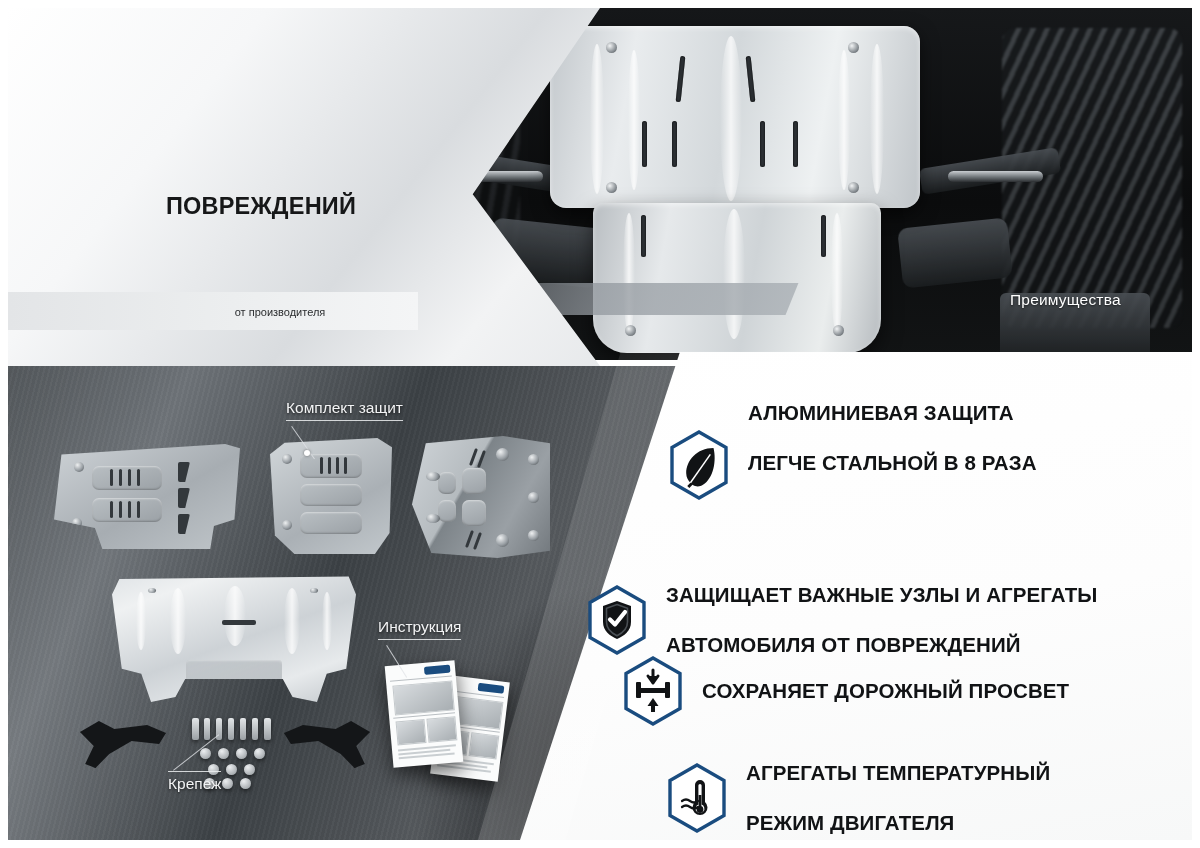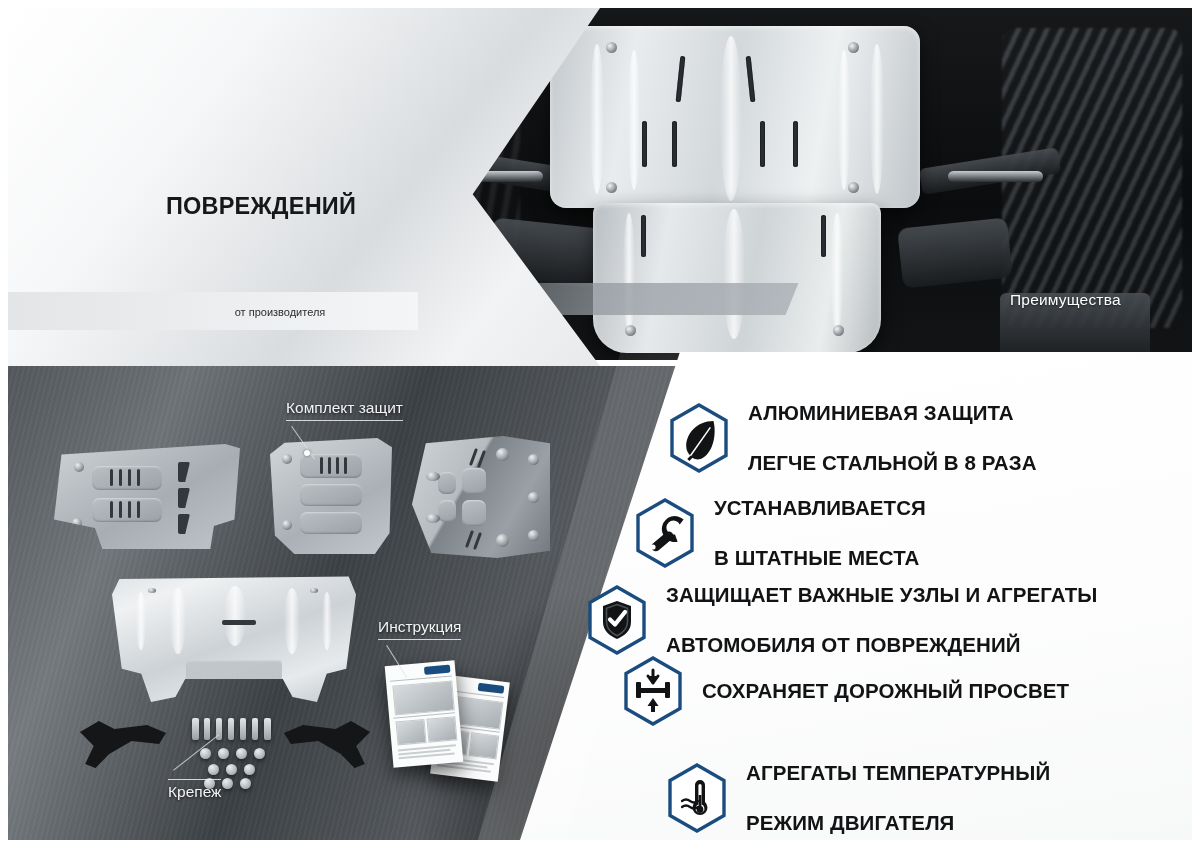--- a/index.html
+++ b/index.html
@@ -339,73 +339,57 @@
     </div>
     <div class="leader" style="left:284px;top:60px;width:40px;transform:rotate(55deg);"></div>
     <div class="leaddot" style="left:296px;top:84px;"></div>
 
     <div class="callout" style="left:370px;top:252px;">
       <span>Инструкция</span>
       <span class="ul"></span>
     </div>
     <div class="leader" style="left:379px;top:279px;width:38px;transform:rotate(58deg);"></div>
 
-    <div class="callout" style="left:160px;top:405px;margin-top:8px;">
+    <div class="callout" style="left:160px;top:405px;">
       <span class="ol"></span>
       <span>Крепеж</span>
     </div>
     <div class="leader" style="left:165px;top:404px;width:58px;transform:rotate(-38deg);"></div>
   </div>
 
   <div class="panel-hero"></div>
 
   <div class="sub-bar"></div>
 
 
   <div class="hero-title">
     <div>ПОВРЕЖДЕНИЙ</div>
   </div>
 
   <div class="sub-bar-txt">от производителя</div>
 
   <div class="panel-adv"></div>
   <div class="panel-adv-edge"></div>
 
-  <div class="feat" style="left:668px;top:375px;width:520px;">
+  <div class="feat" style="left:668px;top:375px;width:520px;align-items:flex-end;">
     <div class="hexwrap">
       <svg viewBox="0 0 62 70" width="62" height="70">
         <polygon points="31,2 58,17.5 58,52.5 31,68 4,52.5 4,17.5" fill="#ffffff" stroke="#1a4c7f" stroke-width="3.4"></polygon>
         <g transform="translate(14,16) scale(1.05)">
           <path d="M30 2 C14 2 4 14 4 26 C4 30 6 33 8 35 L5 38 L7 40 L10 37 C13 39 17 39 20 37 C30 31 33 14 30 2 Z" fill="#111315"></path>
           <path d="M8 35 L27 8" stroke="#ffffff" stroke-width="1.4" fill="none"></path>
         </g>
       </svg>
     </div>
     <div class="feat-txt">
       <div>АЛЮМИНИЕВАЯ ЗАЩИТА</div>
       <div>ЛЕГЧЕ СТАЛЬНОЙ В 8 РАЗА</div>
     </div>
   </div>
 
-  <div class="feat" style="left:634px;top:470px;width:560px;">
-    <div class="hexwrap">
-      <svg viewBox="0 0 62 70" width="62" height="70">
-        <polygon points="31,2 58,17.5 58,52.5 31,68 4,52.5 4,17.5" fill="#ffffff" stroke="#1a4c7f" stroke-width="3.4"></polygon>
-        <g transform="translate(13,16)">
-          <path d="M33 2 a13 13 0 1 0 2 23 l-5 -6 a7 7 0 1 1 1 -11 Z" fill="#111315" transform="rotate(20 25 14)"></path>
-          <rect x="2" y="23" width="26" height="9" rx="4.5" fill="#111315" transform="rotate(-40 15 27)"></rect>
-          <circle cx="6" cy="33" r="2.6" fill="#ffffff"></circle>
-        </g>
-      </svg>
-    </div>
-    <div class="feat-txt">
-      <div>УСТАНАВЛИВАЕТСЯ</div>
-      <div>В ШТАТНЫЕ МЕСТА</div>
-    </div>
-  </div>
 
   <div class="feat" style="left:586px;top:557px;width:610px;">
     <div class="hexwrap">
       <svg viewBox="0 0 62 70" width="62" height="70">
         <polygon points="31,2 58,17.5 58,52.5 31,68 4,52.5 4,17.5" fill="#ffffff" stroke="#1a4c7f" stroke-width="3.4"></polygon>
         <g>
           <path d="M31 16 L45 21 V37 C45 46 38 51 31 54 C24 51 17 46 17 37 V21 Z" fill="#111315"></path>
           <path d="M31 19.5 L41.5 23.2 V37 C41.5 44 36 48.3 31 50.7 C26 48.3 20.5 44 20.5 37 V23.2 Z" fill="none" stroke="#4a4f54" stroke-width="1.6"></path>
           <path d="M24 34.5 L29 39.5 L39 27" fill="none" stroke="#ffffff" stroke-width="4.2" stroke-linecap="round" stroke-linejoin="round"></path>
         </g>

